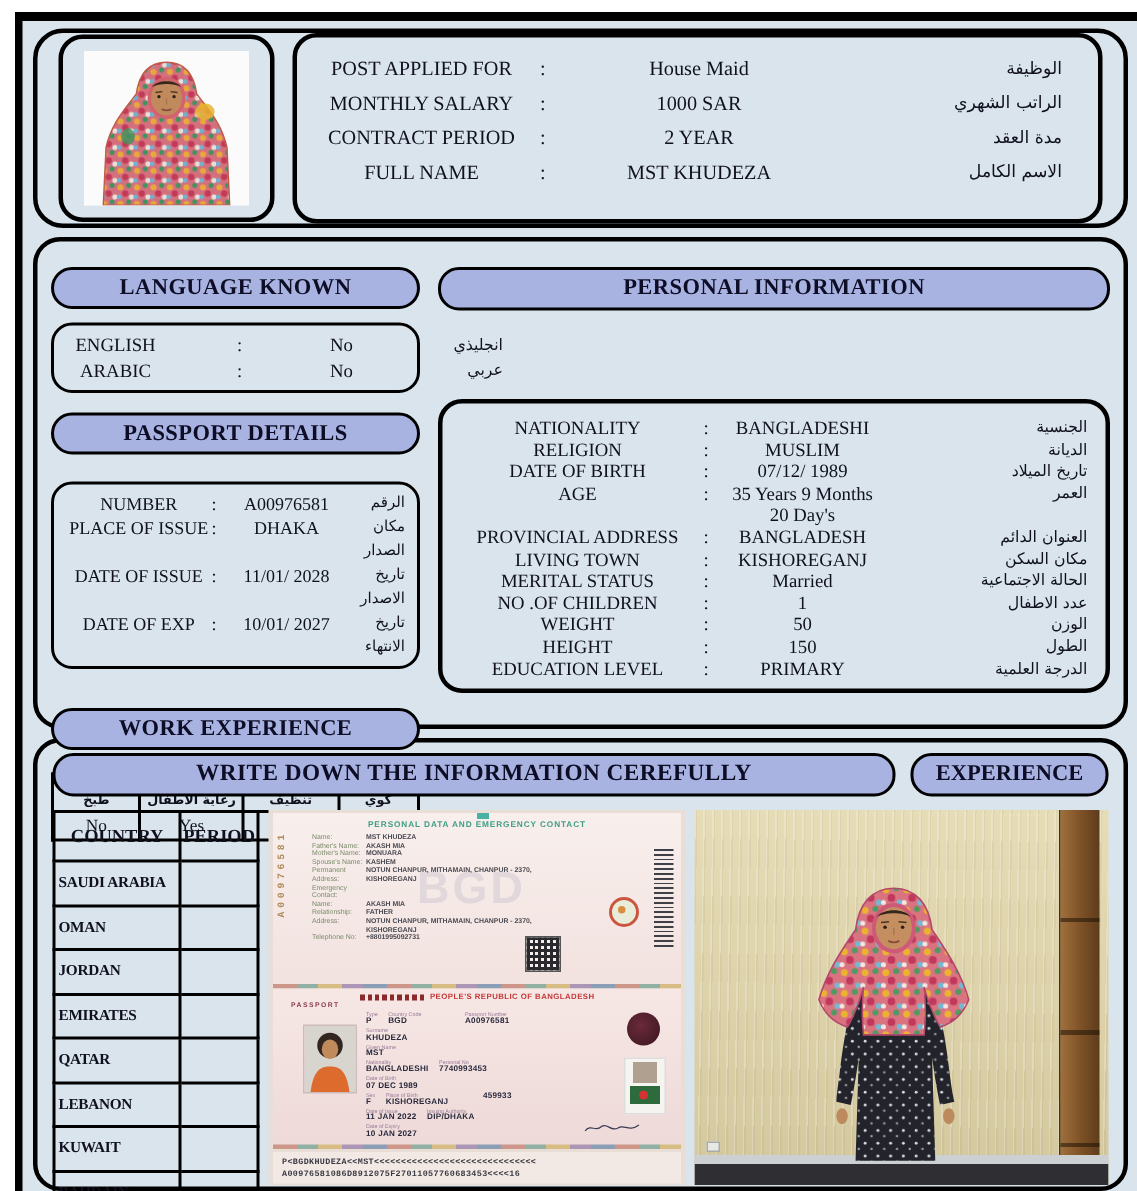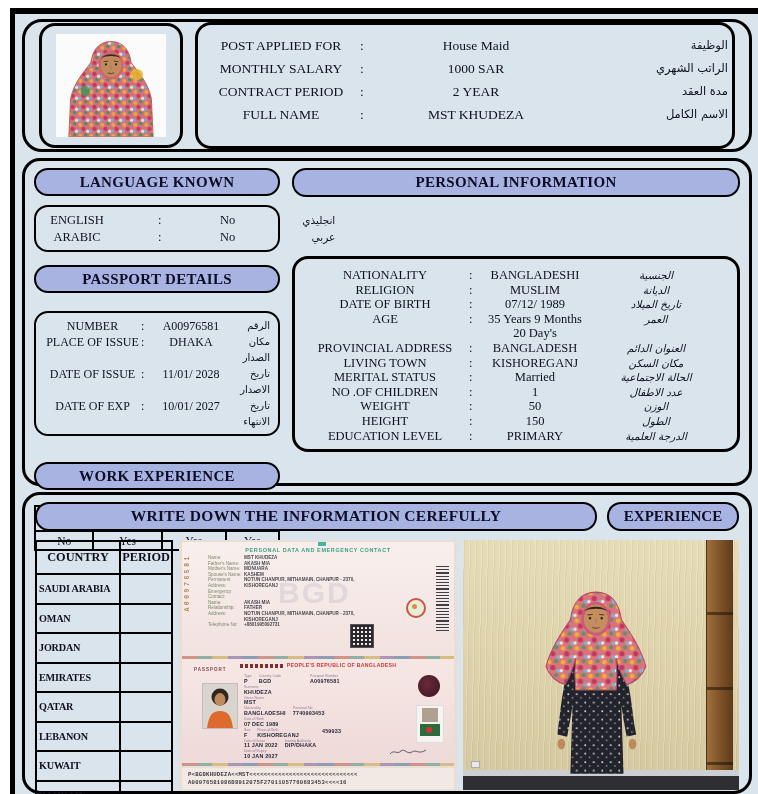--- a/index.html
+++ b/index.html
@@ -11,28 +11,28 @@
   .pill{background:#a9b3e2;border:2.5px solid #000;border-radius:14px;text-align:center;
         font-weight:bold;color:#0d0d26;box-sizing:border-box;}
   .sep::before{content:":";}
   .ar{font-family:"DejaVu Sans",sans-serif;direction:rtl;}
 
   
   .sec1{height:133px;display:flex;align-items:center;gap:12px;padding:6px 14px;}
   .photo-frame{width:138px;height:119px;border:3px solid #000;border-radius:16px;
                display:flex;align-items:center;justify-content:center;}
   .photo-inner{width:110px;height:103px;background:#fcfcfc;overflow:hidden;}
-  .info-frame{flex:1;height:112px;border:3px solid #000;border-radius:16px;padding:9px 4px 0 4px;}
+  .info-frame{flex:1;height:112px;border:3px solid #000;border-radius:16px;padding:9px 24px 0 4px;}
   .info-row{display:grid;grid-template-columns:158px 14px 1fr 150px;font-size:13.5px;line-height:23px;}
   .info-row .lbl{text-align:center;}
   .info-row .val{text-align:center;}
   .info-row .ar{text-align:right;font-size:11.5px;}
 
   
-  .sec2{margin-top:6px;height:328px;display:flex;gap:12px;padding:7px 9px;}
+  .sec2{margin-top:6px;height:328px;display:flex;gap:12px;padding:17px 9px;}
   .col-left{width:246px;display:flex;flex-direction:column;}
   .col-right{flex:1;display:flex;flex-direction:column;}
   .pill-sm{height:29px;line-height:24px;font-size:15px;letter-spacing:.3px;}
   .lang-box{border:2.5px solid #000;border-radius:14px;margin-top:9px;padding:5px 8px 4px;}
   .lang-row{display:grid;grid-template-columns:66px 14px 1fr 52px;font-size:12.5px;line-height:17px;gap:48px;}
   .lang-row .lbl{text-align:center;}
   .lang-row .val{text-align:center;}
   .lang-row .ar{text-align:right;font-size:10.5px;}
   .pd-pill{margin-top:13px;}
   .pp-box{border:2.5px solid #000;border-radius:14px;margin-top:18px;padding:5px 8px 4px;}
@@ -43,21 +43,21 @@
   .we-pill{margin-top:26px;}
   .work-table{margin-top:15px;border-collapse:collapse;width:100%;background:transparent;}
   .work-table th,.work-table td{border:2px solid #000;padding:0;}
   .work-table th{font-size:10.3px;line-height:11px;padding-top:1px;}
   .work-table .th-ar{font-family:"DejaVu Sans",sans-serif;font-size:8.5px;font-weight:bold;line-height:11px;}
   .work-table td{font-size:11.5px;text-align:center;height:17px;}
   .personal-box{border:3px solid #000;border-radius:16px;margin-top:59px;padding:9px 12px 6px 6px;}
   .p-row{display:grid;grid-template-columns:168px 14px 1fr 138px;font-size:12.5px;line-height:14.6px;}
   .p-row .lbl{text-align:center;}
   .p-row .val{text-align:center;}
-  .p-row .ar{text-align:center;font-size:10.5px;font-style:italic;}
+  .p-row .ar{text-align:right;font-size:10.5px;}
 
   
   .sec3{margin-top:6px;height:302px;padding:7px 10px;display:flex;flex-direction:column;border-radius:18px;}
   .sec3-head{display:flex;gap:10px;}
   .exp-pill{width:132px;height:29px;line-height:24px;font-size:15px;}
   .write-pill{flex:1;height:29px;line-height:24px;font-size:15.5px;letter-spacing:.3px;}
   .sec3-body{display:flex;gap:6px;margin-top:9px;height:250px;}
   .country-table{width:138px;border-collapse:collapse;align-self:flex-start;}
   .country-table th{border:2px solid #000;font-size:12.3px;height:29px;}
   .country-table td{border:2px solid #000;height:25.5px;}

